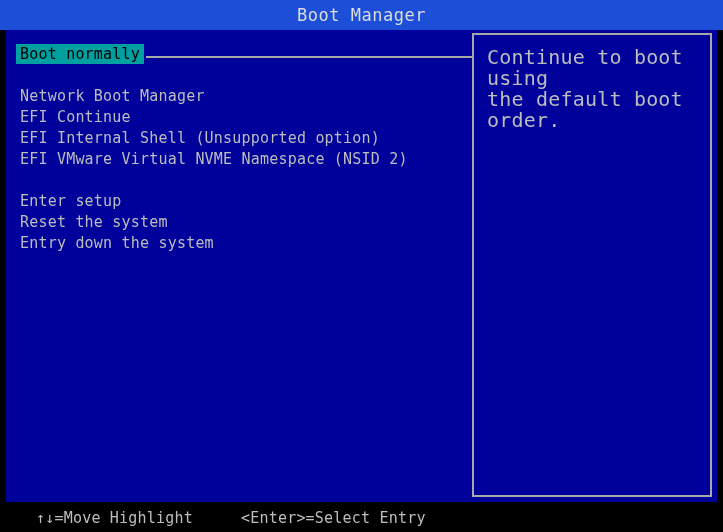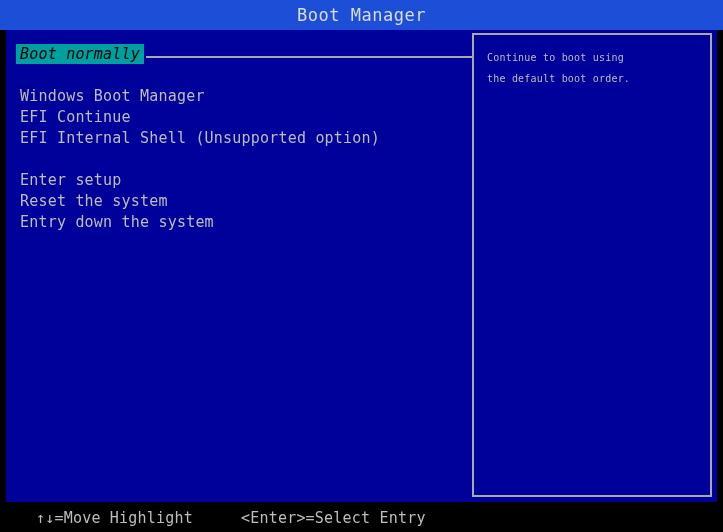--- a/index.html
+++ b/index.html
@@ -67,21 +67,20 @@
     letter-spacing: 0.2px;
   }
   .menu-row.selected {
     display: inline-block;
     background: #00a0a0;
     color: #000000;
     padding: 0 4px;
     margin-left: -4px;
     height: 20px;
     line-height: 20px;
-    font-style: italic;
   }
   .spacer-row {
     height: 21px;
   }
 
   
   #highlight-connector {
     position: absolute;
     left: 140px;
     top: 26px;
@@ -99,21 +98,21 @@
     height: 464px;
     border: 2px solid #a8a8a8;
     background: #00009b;
     box-sizing: border-box;
   }
   #help-text {
     position: absolute;
     left: 13px;
     top: 12px;
     width: 215px;
-    font-size: 10px;
+    font-size: 20px;
     line-height: 21px;
     color: #bdbdbd;
     white-space: pre-line;
     letter-spacing: 0.2px;
   }
 
   
   #status-bar {
     position: absolute;
     left: 0;
@@ -147,23 +146,24 @@
   <div id="body-area">
 
     <div id="highlight-connector"></div>
 
     <div id="menu-list">
 
       <div class="menu-row"><span class="menu-row selected">Boot normally</span></div>
 
       <div class="spacer-row"></div>
 
-      <div class="menu-row">Windows Boot Manager</div>
+      <div class="menu-row">Network Boot Manager</div>
       <div class="menu-row">EFI Continue</div>
       <div class="menu-row">EFI Internal Shell (Unsupported option)</div>
+      <div class="menu-row">EFI VMware Virtual NVME Namespace (NSID 2)</div>
 
       <div class="spacer-row"></div>
 
       <div class="menu-row">Enter setup</div>
       <div class="menu-row">Reset the system</div>
       <div class="menu-row">Entry down the system</div>
 
     </div>
 
     <div id="help-panel">

